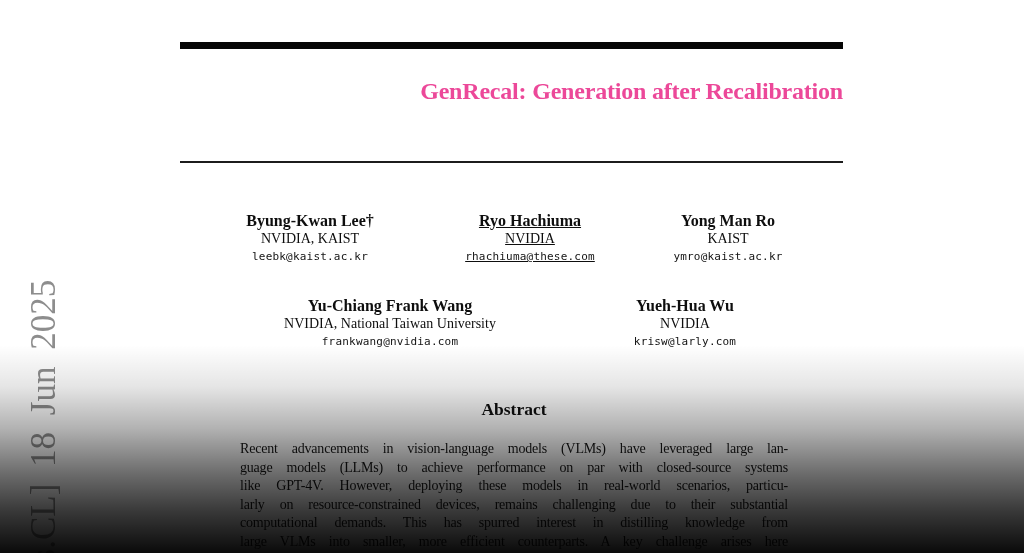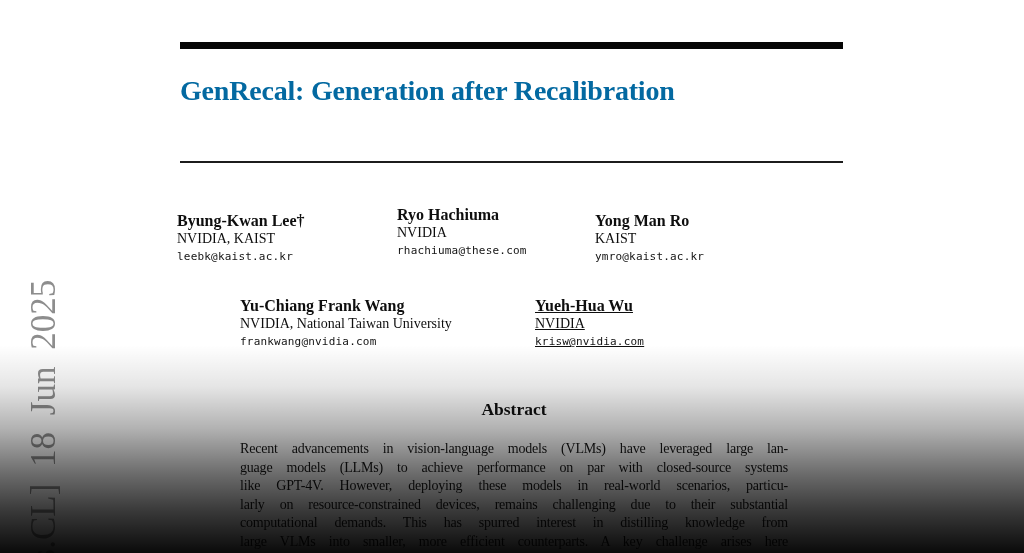--- a/index.html
+++ b/index.html
@@ -12,36 +12,36 @@
   .top-rule {
     position:absolute; left:180px; top:42px; width:663px; height:7px;
     background:var(--rule,#050505);
   }
   .bottom-rule {
     position:absolute; left:180px; top:161px; width:663px; height:2px;
     background:#1c1c1c;
   }
   .title {
     position:absolute; left:180px; top:74px; width:663px;
-    text-align:left; font-weight:bold; font-size:28px; line-height:34px;
-    color:#0369a1; letter-spacing:-0.2px;
+    text-align:right; font-weight:bold; font-size:24px; line-height:34px;
+    color:#ec4899; letter-spacing:-0.2px;
   }
-  .author-col { position:absolute; text-align:left; color:#0e0e0e; }
+  .author-col { position:absolute; text-align:center; color:#0e0e0e; }
   .author-name { font-size:16px; font-weight:bold; line-height:19px; white-space:nowrap; }
   .author-affil { font-size:14px; line-height:18px; white-space:nowrap; }
   .author-email {
     font-family:"DejaVu Sans Mono","Liberation Mono",monospace;
     font-size:11px; line-height:18px; letter-spacing:0.2px; white-space:nowrap;
     color:#131313;
   }
   .r1c1 { left:177px; top:211px; width:266px; }
-  .r1c2 { left:397px; top:205px; width:266px; }
+  .r1c2 { left:397px; top:211px; width:266px;text-decoration:underline; }
   .r1c3 { left:595px; top:211px; width:266px; }
   .r2c1 { left:240px; top:296px; width:300px; }
-  .r2c2 { left:535px; top:296px; width:300px;text-decoration:underline; }
+  .r2c2 { left:535px; top:296px; width:300px; }
   .abstract-heading {
     position:absolute; left:240px; top:399px; width:548px;
     text-align:center; font-size:17.5px; font-weight:bold; color:#101010;
   }
   .abstract {
     position:absolute; left:240px; top:440px; width:548px;
     font-size:14px; line-height:18.6px; color:#161616; letter-spacing:-0.2px;
   }
   .abs-line { text-align:justify; text-align-last:justify; }
   .arxiv-stamp {
@@ -97,21 +97,21 @@
 
   <div class="author-col r1c3">
     <div class="author-name">Yong Man Ro</div>
     <div class="author-affil">KAIST</div>
     <div class="author-email">ymro@kaist.ac.kr</div>
   </div>
 
   <div class="author-col r2c2">
     <div class="author-name">Yueh-Hua Wu</div>
     <div class="author-affil">NVIDIA</div>
-    <div class="author-email">krisw@nvidia.com</div>
+    <div class="author-email">krisw@larly.com</div>
   </div>
 
   <div class="abstract-heading">Abstract</div>
 
   <div class="abstract">
     <div class="abs-line">Recent advancements in vision-language models (VLMs) have leveraged large lan-</div>
     <div class="abs-line">guage models (LLMs) to achieve performance on par with closed-source systems</div>
     <div class="abs-line">like GPT-4V. However, deploying these models in real-world scenarios, particu-</div>
     <div class="abs-line">larly on resource-constrained devices, remains challenging due to their substantial</div>
     <div class="abs-line">computational demands. This has spurred interest in distilling knowledge from</div>

